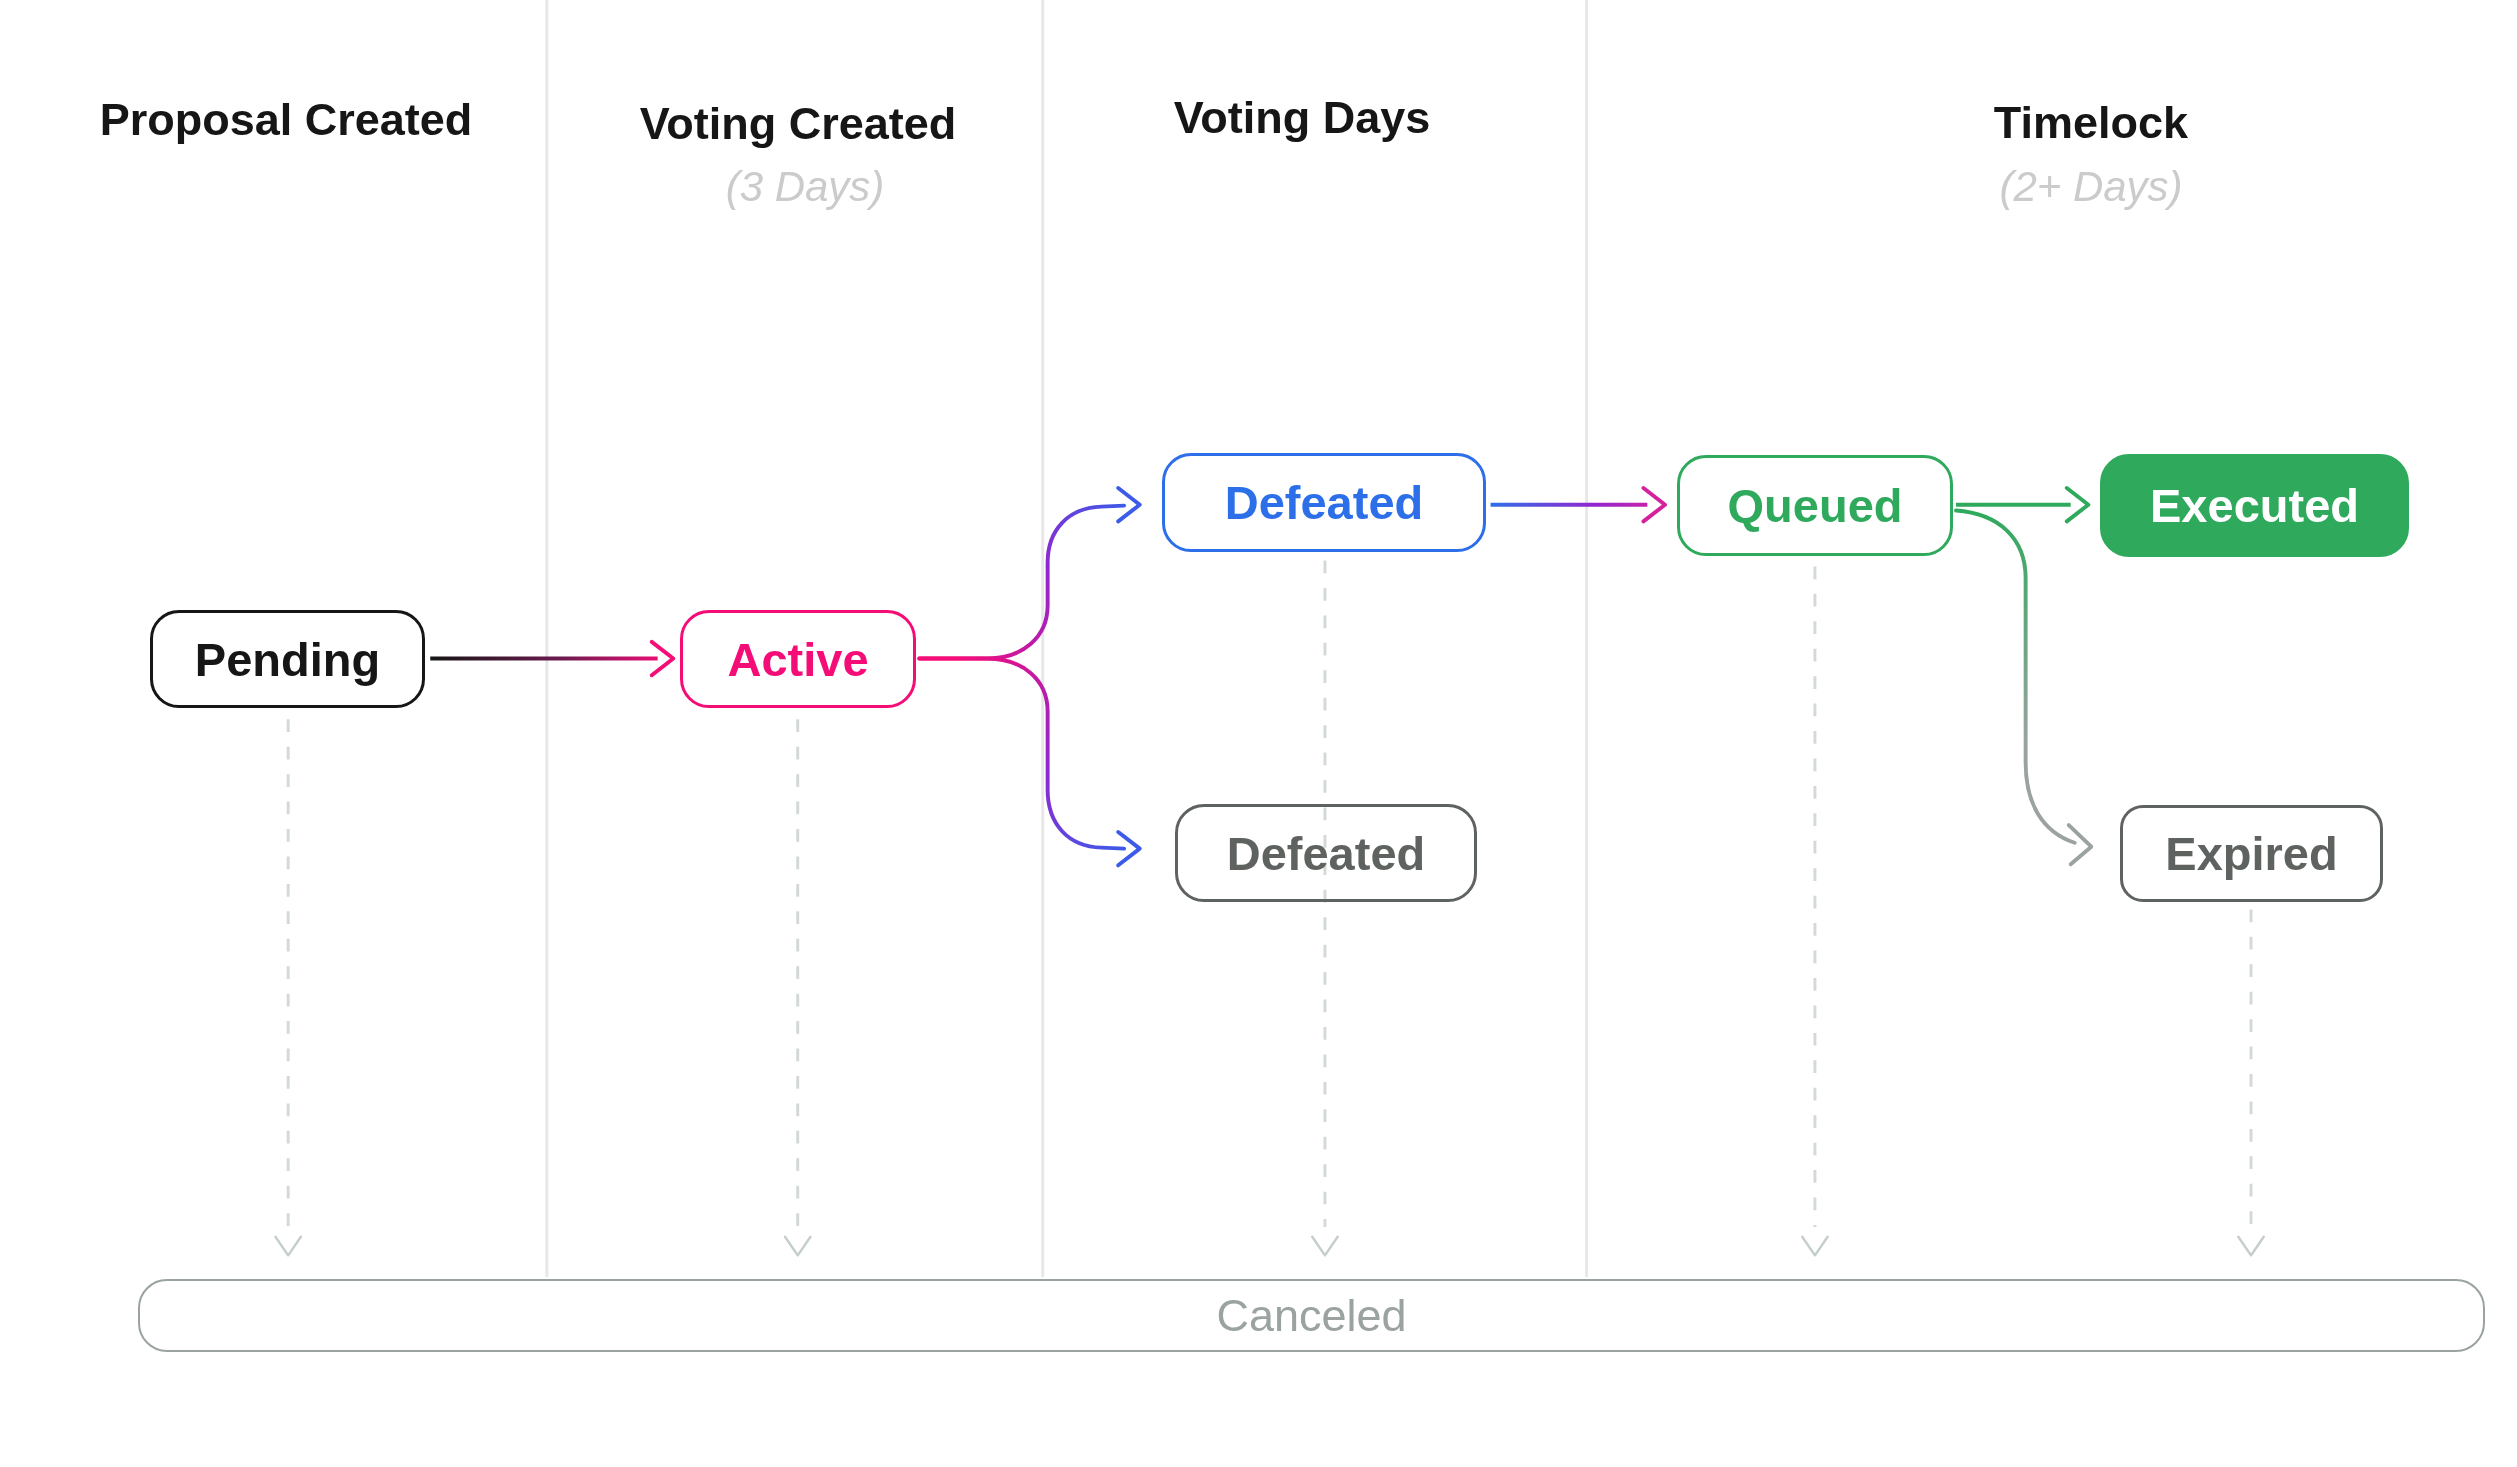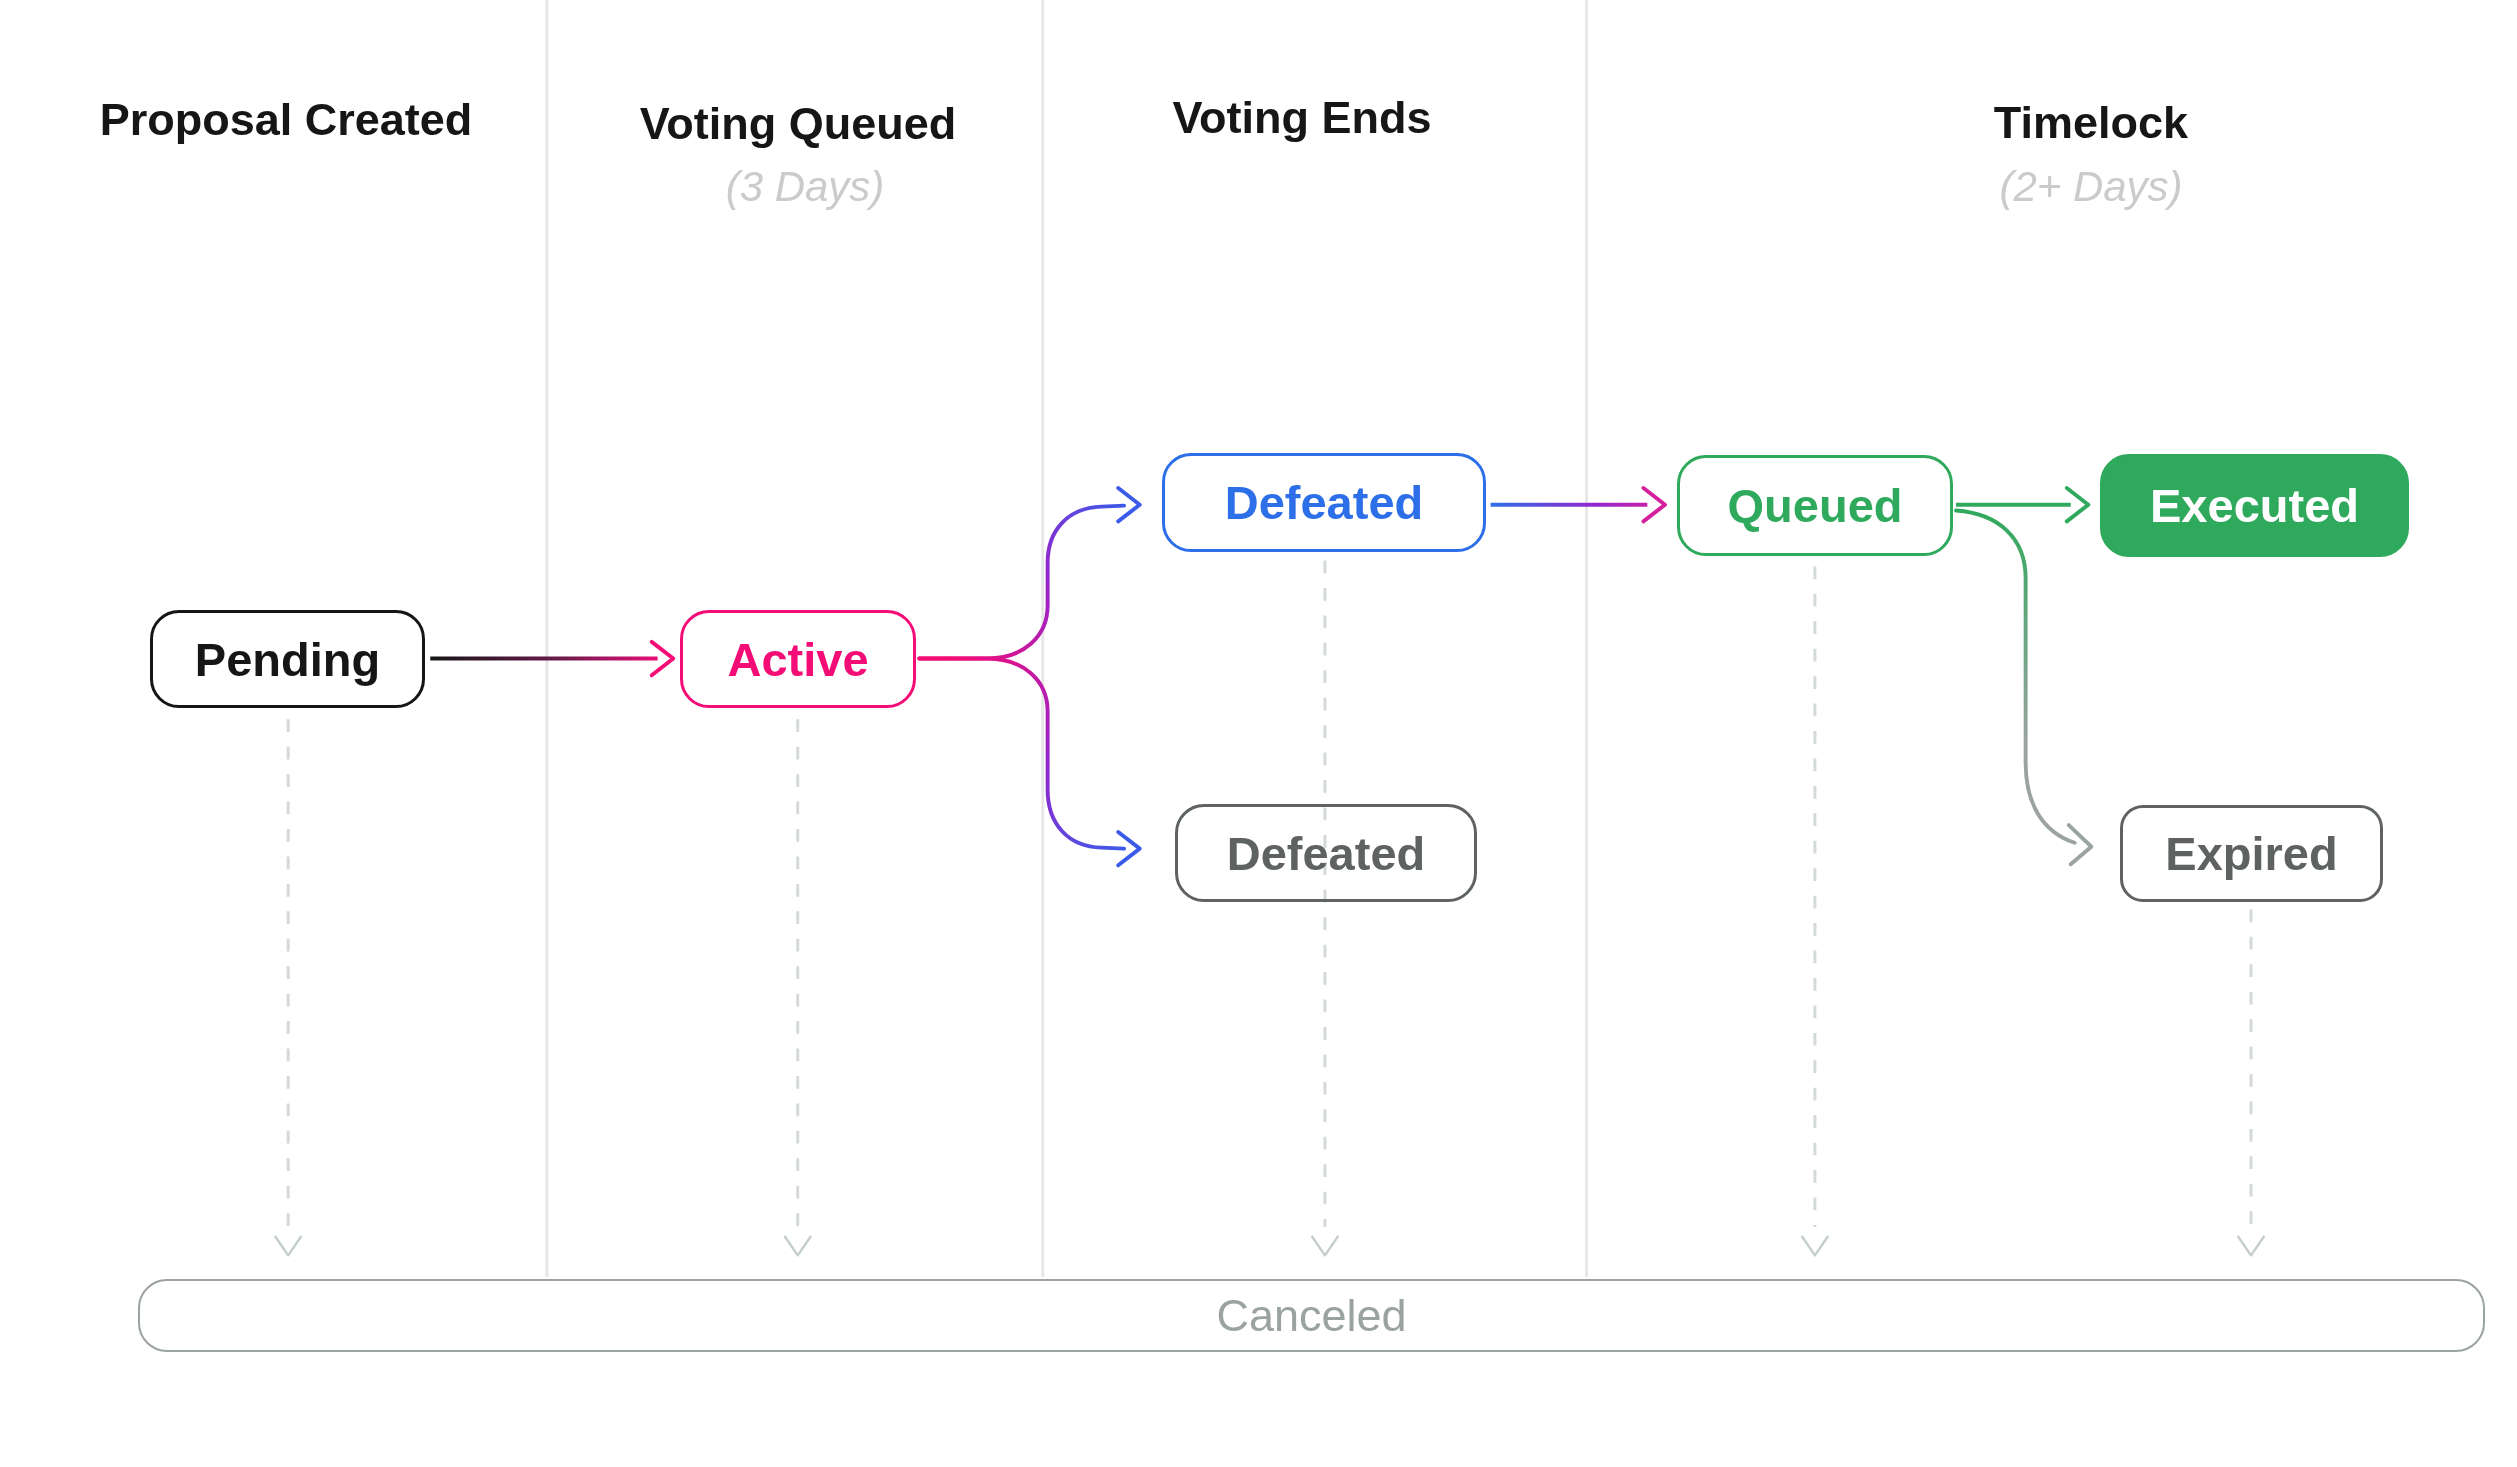--- a/index.html
+++ b/index.html
@@ -111,24 +111,24 @@
     </g>
 
     <g>
       <path d="M 1955 521 C 1998 524 2026 549 2026 590 L 2026 778 C 2026 820 2043 849 2076 860" stroke="url(#g-queued-expired)" stroke-width="4" stroke-linecap="round"></path>
       <path d="M 2070 842 L 2093 864 L 2072 882" stroke="#9ba3a1" stroke-width="4" stroke-linecap="round" stroke-linejoin="round"></path>
     </g>
   </svg>
 
   <div class="col-title" style="left:246px; top:120px;">Proposal Created</div>
 
-  <div class="col-title" style="left:758px; top:124px;">Voting Queued</div>
+  <div class="col-title" style="left:758px; top:124px;">Voting Created</div>
   <div class="col-subtitle" style="left:765px; top:187px;">(3 Days)</div>
 
-  <div class="col-title" style="left:1262px; top:118px;">Voting Ends</div>
+  <div class="col-title" style="left:1262px; top:118px;">Voting Days</div>
 
   <div class="col-title" style="left:2051px; top:123px;">Timelock</div>
   <div class="col-subtitle" style="left:2051px; top:187px;">(2+ Days)</div>
 
   <div class="node" style="left: 110px; top: 610px; width: 275px; height: 98px; border-color: rgb(22, 22, 22); color: rgb(22, 22, 22);">Pending</div>
 
   <div class="node" style="left: 640px; top: 610px; width: 236px; height: 98px; border-color: rgb(245, 13, 119); color: rgb(245, 13, 119);">Active</div>
 
   <div class="node" style="left: 1122px; top: 453px; width: 324px; height: 99px; border-color: rgb(45, 111, 232); color: rgb(45, 111, 232);">Defeated</div>
 

